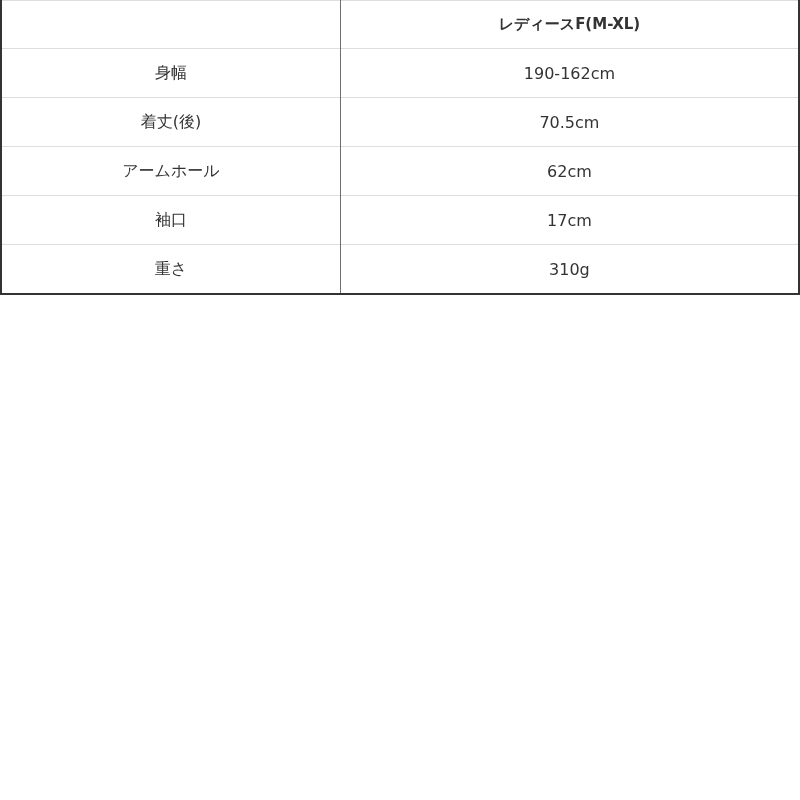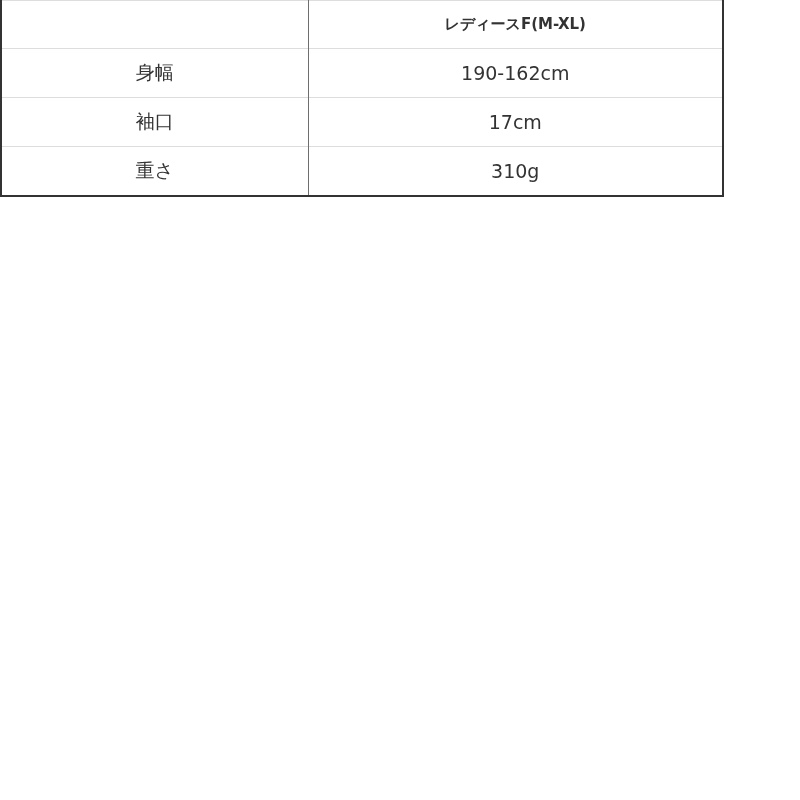--- a/index.html
+++ b/index.html
@@ -8,21 +8,21 @@
     background: #ffffff;
     font-family: "DejaVu Sans", "Liberation Sans", sans-serif;
   }
   .page {
     width: 800px;
     height: 800px;
     background: #ffffff;
     overflow: hidden;
   }
   table.size-table {
-    width: 724px;
+    width: 800px;
     border-collapse: collapse;
     table-layout: fixed;
     border-top: 1px solid #dddddd;
     border-left: 2px solid #333333;
     border-right: 2px solid #333333;
     border-bottom: 2px solid #333333;
     box-sizing: border-box;
   }
   table.size-table th,
   table.size-table td {
@@ -41,21 +41,21 @@
   .col-label { width: 42.5%; }
   .col-value { width: 57.5%; }
   thead th {
     height: 47px;
     font-size: 15px;
     font-weight: bold;
     color: #222222;
   }
   tbody td {
     height: 48px;
-    font-size: 19px;
+    font-size: 16px;
     font-weight: normal;
     border-top: 1px solid #dddddd;
   }
 </style>
 </head>
 <body>
 
 <div class="page">
   <table class="size-table">
     <thead>
@@ -63,20 +63,28 @@
         <th class="col-label"></th>
         <th class="col-value">レディースF(M-XL)</th>
       </tr>
     </thead>
     <tbody>
       <tr>
         <td class="col-label">身幅</td>
         <td class="col-value">190-162cm</td>
       </tr>
       <tr>
+        <td class="col-label">着丈(後)</td>
+        <td class="col-value">70.5cm</td>
+      </tr>
+      <tr>
+        <td class="col-label">アームホール</td>
+        <td class="col-value">62cm</td>
+      </tr>
+      <tr>
         <td class="col-label">袖口</td>
         <td class="col-value">17cm</td>
       </tr>
       <tr>
         <td class="col-label">重さ</td>
         <td class="col-value">310g</td>
       </tr>
     </tbody>
   </table>
 </div>

